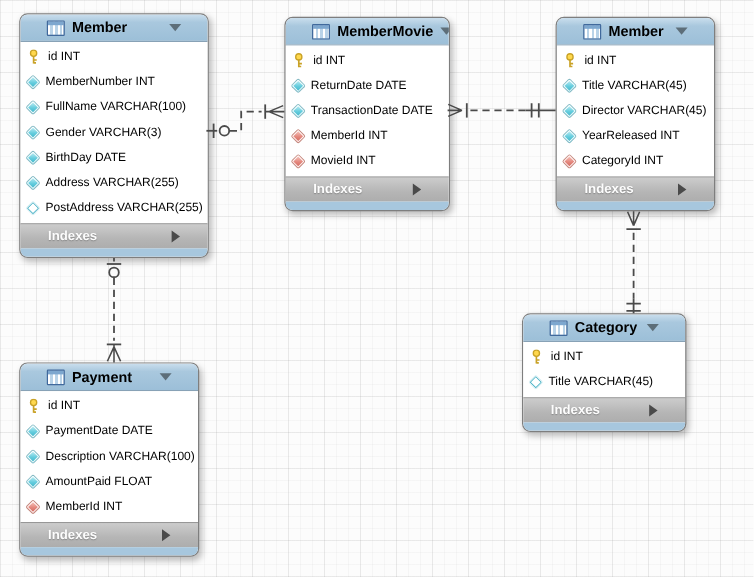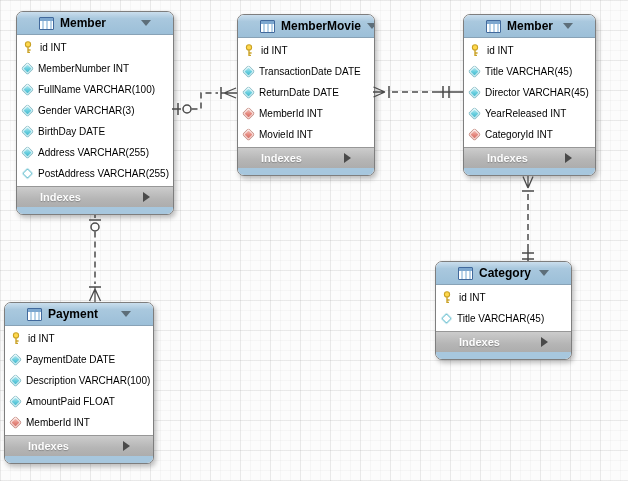--- a/index.html
+++ b/index.html
@@ -165,25 +165,25 @@
     <div class="tbody">
       <div class="row">
         <svg class="keyic" viewBox="0 0 12 13">
             <circle cx="6" cy="3.4" r="2.6" fill="#ffd84d" stroke="#c9a227" stroke-width="1.1"></circle>
             <path d="M6,5.8 V12 M6,9 H8.6 M6,11.4 H8" stroke="#c9a227" stroke-width="1.4" fill="none"></path>
           </svg>
         <span>id INT</span>
       </div>
       <div class="row">
         <span class="ic diamond d-filled"></span>
+        <span>ReturnDate DATE</span>
+      </div>
+      <div class="row">
+        <span class="ic diamond d-filled"></span>
         <span>TransactionDate DATE</span>
-      </div>
-      <div class="row">
-        <span class="ic diamond d-filled"></span>
-        <span>ReturnDate DATE</span>
       </div>
       <div class="row">
         <span class="ic diamond d-fk"></span>
         <span>MemberId INT</span>
       </div>
       <div class="row">
         <span class="ic diamond d-fk"></span>
         <span>MovieId INT</span>
       </div>
     </div>
@@ -251,21 +251,21 @@
         <span>Title VARCHAR(45)</span>
       </div>
     </div>
     <div class="tfoot">
       <span>Indexes</span>
       <span class="expand"></span>
     </div>
     <div class="tbar"></div>
   </div>
 
-  <div class="table" style="left:4px;top:302px;width:148px">
+  <div class="table" style="left:16px;top:302px;width:148px">
     <div class="thead">
       <span class="ticon"></span>
       <span class="tname">Payment</span>
       <span class="collapse"></span>
     </div>
     <div class="tbody">
       <div class="row">
         <svg class="keyic" viewBox="0 0 12 13">
             <circle cx="6" cy="3.4" r="2.6" fill="#ffd84d" stroke="#c9a227" stroke-width="1.1"></circle>
             <path d="M6,5.8 V12 M6,9 H8.6 M6,11.4 H8" stroke="#c9a227" stroke-width="1.4" fill="none"></path>

